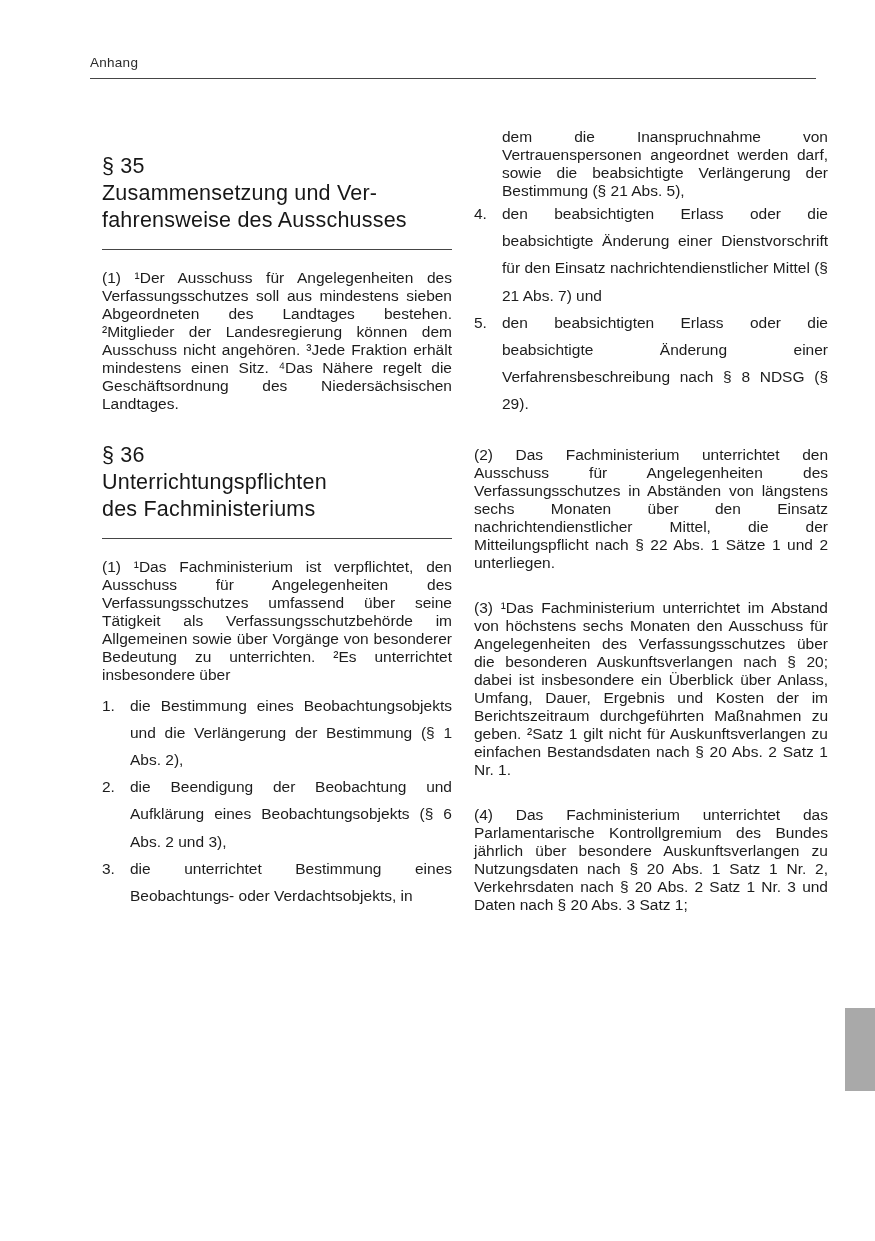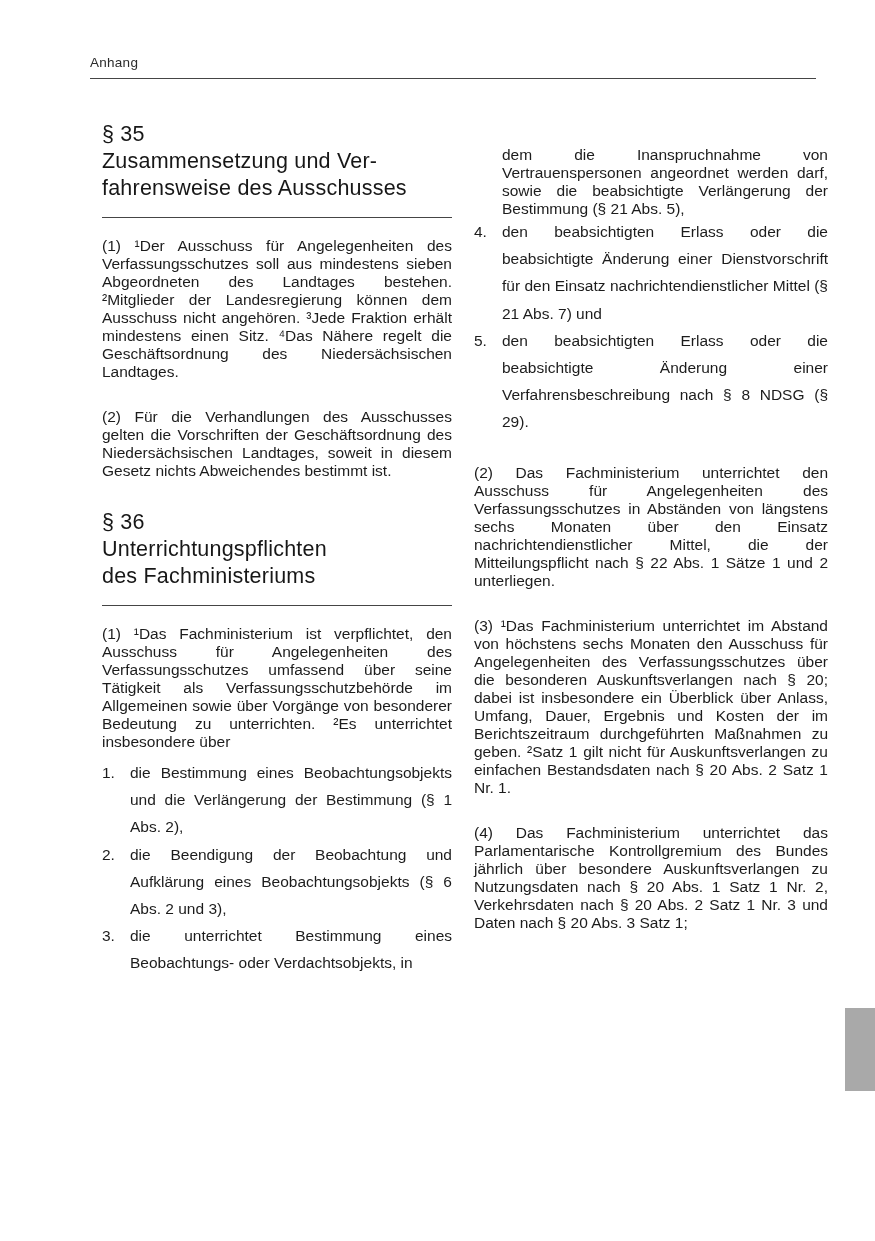--- a/index.html
+++ b/index.html
@@ -121,21 +121,20 @@
 
   <div class="columns">
 
     <div class="col-left">
       <h2 class="section-heading">§ 35
 Zusammensetzung und Ver-
 fahrensweise des Ausschusses</h2>
       <div class="heading-rule"></div>
 
       <p class="body-para">(1) ¹Der Ausschuss für Angelegenheiten des Verfassungsschutzes soll aus mindestens sieben Abgeordneten des Landtages bestehen. ²Mitglieder der Landesregierung können dem Ausschuss nicht angehören. ³Jede Fraktion erhält mindestens einen Sitz. ⁴Das Nähere regelt die Geschäftsordnung des Niedersächsischen Landtages.</p>
-      <p class="body-para">(2) Für die Verhandlungen des Ausschusses gelten die Vorschriften der Geschäftsordnung des Niedersächsischen Landtages, soweit in diesem Gesetz nichts Abweichendes bestimmt ist.</p>
 
       <h2 class="section-heading heading-36">§ 36
 Unterrichtungspflichten
 des Fachministeriums</h2>
       <div class="heading-rule"></div>
 
       <p class="body-para no-gap">(1) ¹Das Fachministerium ist verpflichtet, den Ausschuss für Angelegenheiten des Verfassungsschutzes umfassend über seine Tätigkeit als Verfassungsschutzbehörde im Allgemeinen sowie über Vorgänge von besonderer Bedeutung zu unterrichten. ²Es unterrichtet insbesondere über</p>
 
       <ol class="num-list">
         <li class="num-item">

